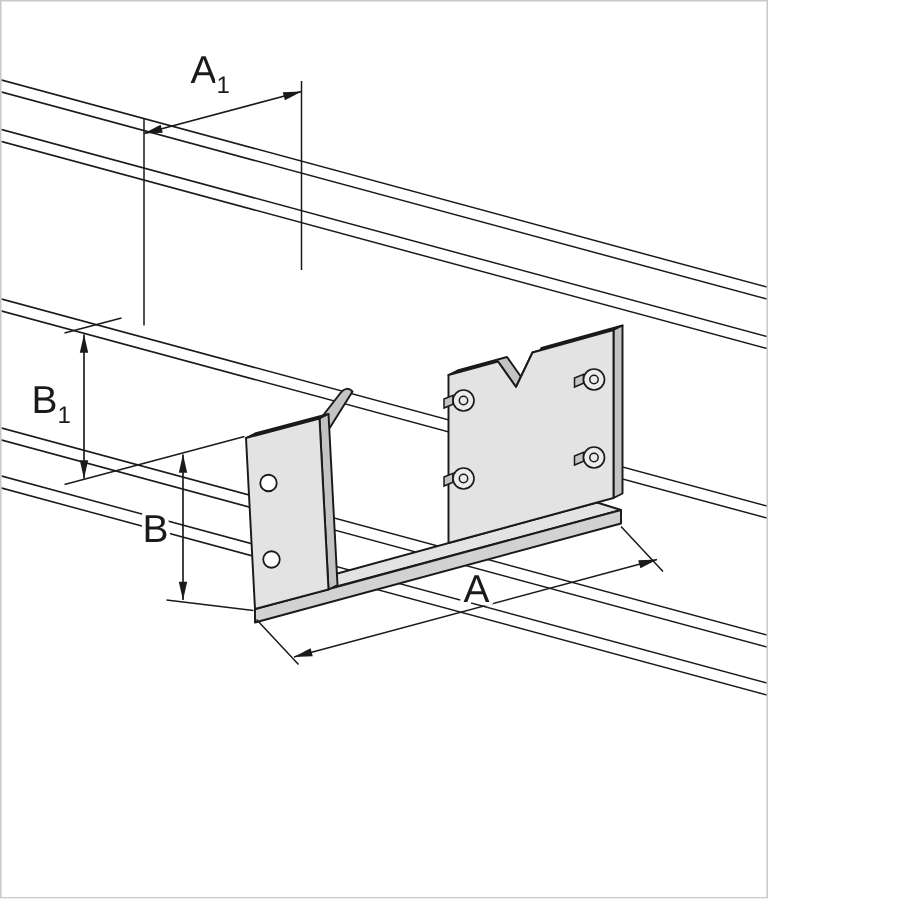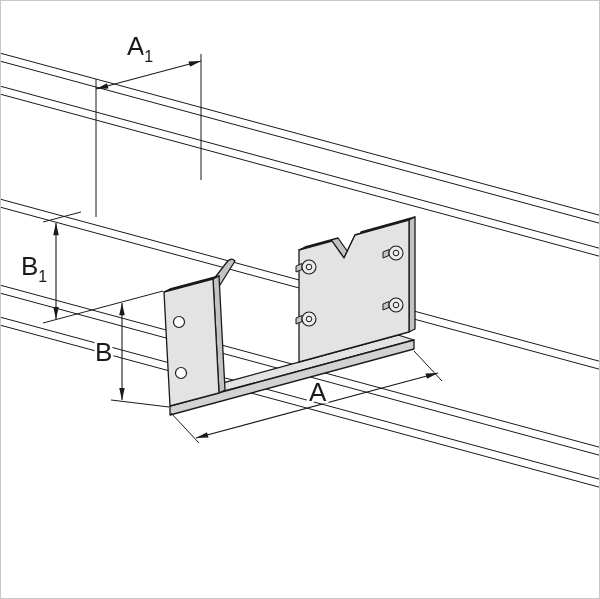--- a/index.html
+++ b/index.html
@@ -1,21 +1,21 @@
 <!DOCTYPE html>
 <html style="--line: #1a1a1a; --face-light: #e3e3e3; --face-mid: #d2d2d2; --face-dark: #c3c3c3; --bolt: #ececec; --hole: #ffffff; --background: #ffffff; --border: #c8c8c8;"><head>
 <meta charset="utf-8">
 <style>
   :root{
     --line:#1a1a1a; --face-light:#e3e3e3; --face-mid:#d2d2d2; --face-dark:#c3c3c3;
     --bolt:#ececec; --hole:#ffffff; --background:#ffffff; --border:#c8c8c8;
   }
   html,body{margin:0;padding:0;background:#fff;}
   .canvas{
-    width:600px;height:599px;background:var(--background);
+    width:512px;height:599px;background:var(--background);
     border:1px solid var(--border);box-sizing:border-box;overflow:hidden;
   }
   svg{display:block;}
   .rail{stroke:var(--line);stroke-width:1;fill:none;}
   .edge{stroke:var(--line);stroke-width:1.3;stroke-linejoin:round;}
   .face-light{fill:var(--face-light);}
   .face-mid{fill:var(--face-mid);}
   .face-dark{fill:var(--face-dark);}
   .hole{fill:var(--hole);stroke:var(--line);stroke-width:1.2;}
   .bolt-head{fill:var(--bolt);stroke:var(--line);stroke-width:1.1;}

